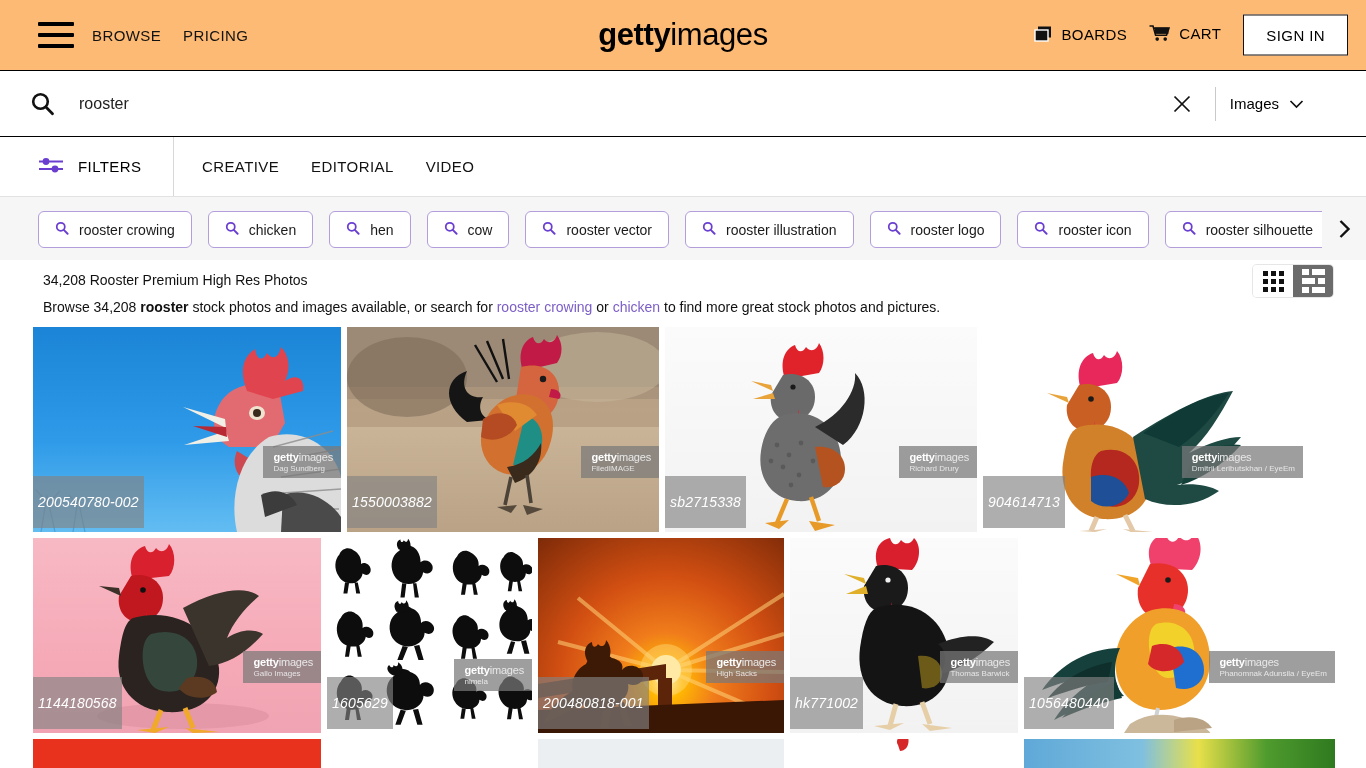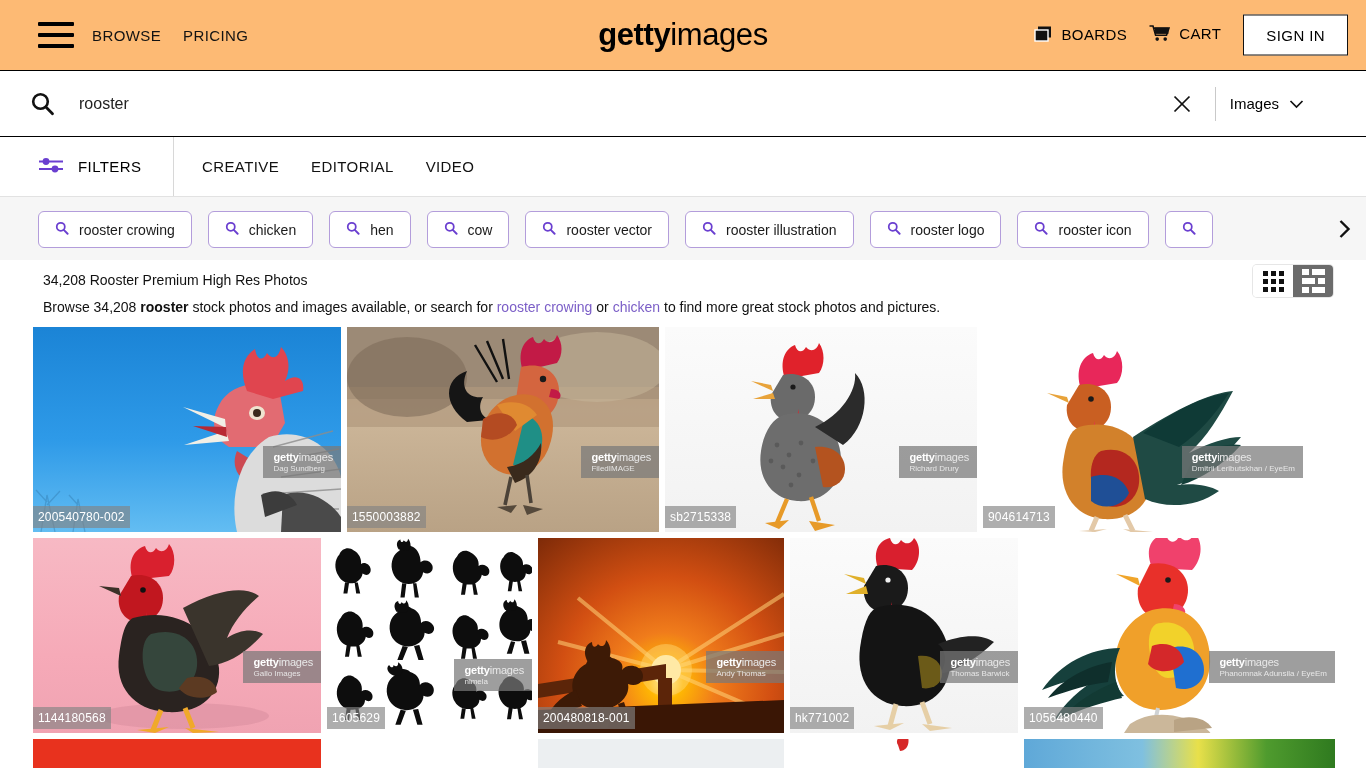--- a/index.html
+++ b/index.html
@@ -165,24 +165,25 @@
     line-height: 1.15;
     pointer-events: none;
   }
   .wm .wm1 { font-size: 11px; letter-spacing: -.2px; white-space: nowrap; }
   .wm .wm1 b { font-weight: 700; color: #fff; }
   .wm .wm1 span { color: #e8e8e8; }
   .wm .wm2 { font-size: 8px; color: #efefef; white-space: nowrap; opacity: .9; }
   .idtag {
     position: absolute; left: 0; bottom: 4px;
     background: rgba(130,130,130,.65);
-    color: #fff; font-size: 12px;
-    padding: 4px 5px;
+    color: #fff; font-size: 14px;
+    padding: 18px 5px;
     letter-spacing: .2px;
     pointer-events: none;
+    font-style: italic;
   }
 
   
   .art { position: relative; }
   .sky { background: linear-gradient(180deg,#1b84d6 0%, #2e9ae8 55%, #63bdf2 100%); }
   .ground { background: linear-gradient(180deg,#b59a7e 0%, #cdb79a 40%, #b9a285 100%); }
   .studio { background: linear-gradient(180deg,#fbfbfb 0%, #f2f2f2 100%); }
   .white { background: #ffffff; }
   .pinkbg { background: linear-gradient(180deg,#f7b9c4 0%, #f6aab8 60%, #f0a3b2 100%); }
   .sunset { background: radial-gradient(circle at 52% 74%, #fff7c2 0%, #ffb703 9%, #f07c1b 26%, #d24f12 55%, #7d2a08 100%); }
@@ -325,20 +326,27 @@
             <line x1="10" y1="10.2" x2="14.4" y2="14.6" stroke="#6a3fd0" stroke-width="2.2" stroke-linecap="round"></line>
           </svg></span>
         <span>rooster logo</span>
       </div>
       <div class="chip">
         <span><svg width="14" height="14" viewBox="0 0 16 16" aria-hidden="true">
             <circle cx="6.6" cy="6.6" r="4.6" fill="none" stroke="#6a3fd0" stroke-width="2"></circle>
             <line x1="10" y1="10.2" x2="14.4" y2="14.6" stroke="#6a3fd0" stroke-width="2.2" stroke-linecap="round"></line>
           </svg></span>
         <span>rooster icon</span>
+      </div>
+      <div class="chip">
+        <span><svg width="14" height="14" viewBox="0 0 16 16" aria-hidden="true">
+            <circle cx="6.6" cy="6.6" r="4.6" fill="none" stroke="#6a3fd0" stroke-width="2"></circle>
+            <line x1="10" y1="10.2" x2="14.4" y2="14.6" stroke="#6a3fd0" stroke-width="2.2" stroke-linecap="round"></line>
+          </svg></span>
+        <span>rooster silhouette</span>
       </div>
       <div class="chip">
         <span><svg width="14" height="14" viewBox="0 0 16 16" aria-hidden="true">
             <circle cx="6.6" cy="6.6" r="4.6" fill="none" stroke="#6a3fd0" stroke-width="2"></circle>
             <line x1="10" y1="10.2" x2="14.4" y2="14.6" stroke="#6a3fd0" stroke-width="2.2" stroke-linecap="round"></line>
           </svg></span>
       </div>
     </div>
   <div class="chips-next">
     <svg width="13" height="20" viewBox="0 0 13 20" aria-hidden="true">
@@ -613,21 +621,21 @@
           <g fill="#3d1a06">
             <path d="M74 120 C64 112 52 116 48 126 C36 132 30 148 38 160 C44 170 58 174 72 170 C84 166 92 156 90 146 C100 150 108 142 104 134 C100 126 88 126 84 132 C86 126 82 122 74 120 Z"></path>
             <path d="M50 124 C44 114 48 106 54 104 C54 110 58 110 60 106 C63 110 68 108 68 102 C74 108 74 120 68 124 Z"></path>
             <path d="M38 152 C22 158 10 172 6 186 C22 178 34 172 44 168 Z"></path>
             <path d="M66 168 L62 190 L70 190 L74 170 Z M80 166 L86 188 L94 188 L86 164 Z"></path>
           </g>
         </svg>
       </div>
       <div class="wm">
         <div class="wm1"><b>getty</b><span>images</span></div>
-        <div class="wm2">Andy Thomas</div>
+        <div class="wm2">High Sacks</div>
       </div>
       <div class="idtag">200480818-001</div>
     </div>
 
     <div class="cell" style="width:228px;height:195px">
       <div class="art studio">
         <svg viewBox="0 0 228 195" width="228" height="195" preserveAspectRatio="none" aria-hidden="true">
           <g>
             <path d="M88 30 C82 12 90 2 100 0 C102 8 108 8 111 2 C116 8 122 5 124 0 C132 8 130 24 122 32 Z" fill="#d91f2e"></path>
             <path d="M86 28 C104 24 118 34 118 50 C118 64 108 74 94 74 C80 74 72 62 74 48 Z" fill="#1a1a1a"></path>

